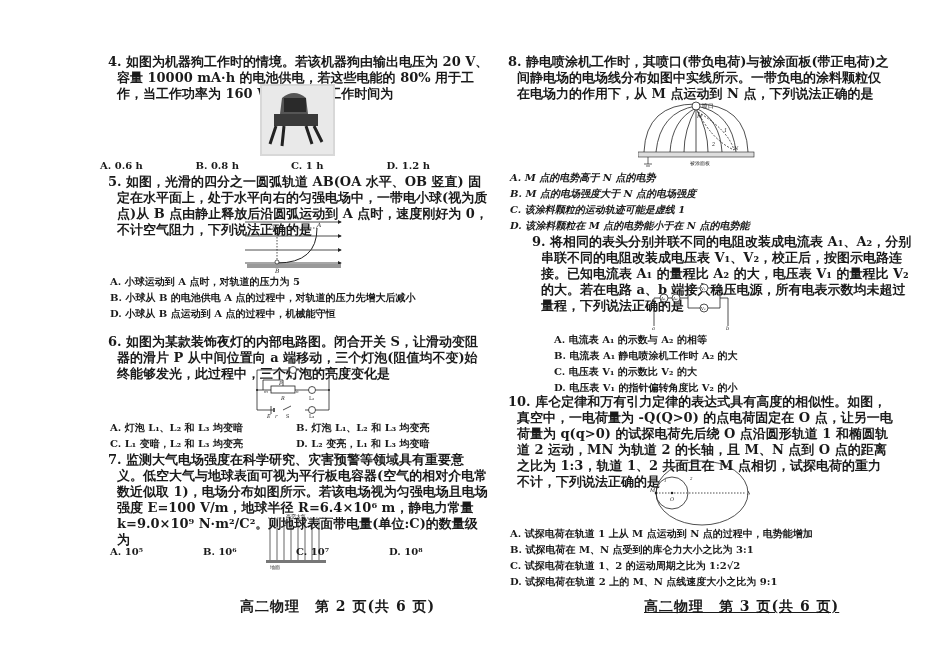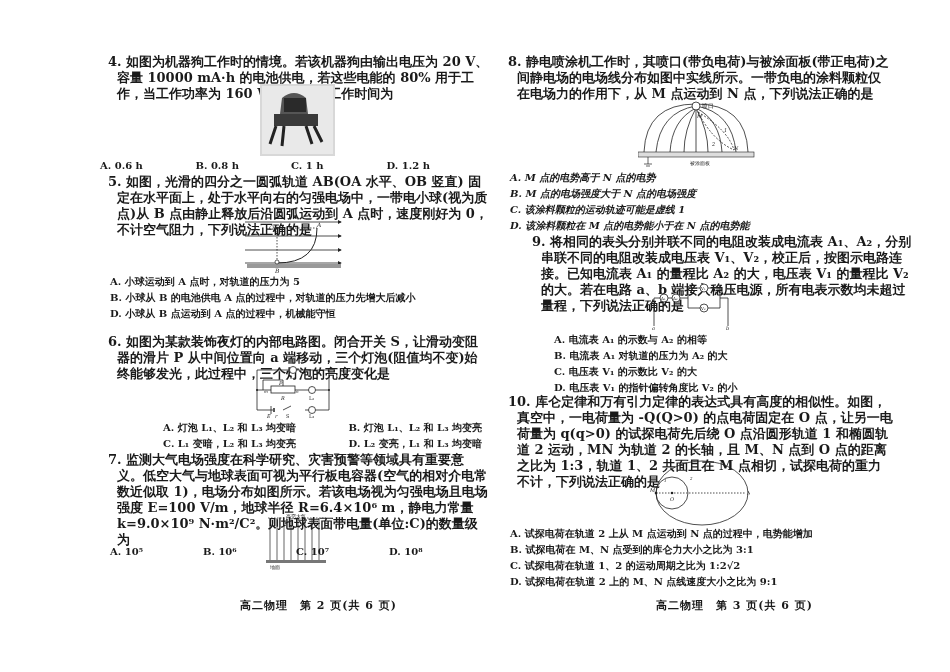--- a/index.html
+++ b/index.html
@@ -8,23 +8,23 @@
     font-family: "DejaVu Serif", "Liberation Serif", serif; color: #1a1a1a;
   }
   .page-col { position: absolute; top: 0; }
   .left-col { left: 100px; width: 382px; }
   .right-col { left: 500px; width: 385px; }
   .q { position: absolute; left: 8px; width: 100%; font-size: 13px; line-height: 16px; font-weight: bold; }
   .q .stem { text-indent: -9px; padding-left: 9px; margin: 0; }
   .opts { position: absolute; font-size: 10px; font-weight: bold; line-height: 16px; }
   .opt-row4 { display: flex; width: 100%; }
   .opt-row4 span { flex: 1; }
-  .opt-row2 { display: flex; width: 100%; text-align: right; }
+  .opt-row2 { display: flex; width: 100%; }
   .opt-row2 span { flex: 1; }
-  .footer { position: absolute; font-size: 11px; font-weight: bold; letter-spacing: 1px; }
+  .footer { position: absolute; font-size: 14px; font-weight: bold; letter-spacing: 1px; }
   .fig { position: absolute; }
 </style>
 </head>
 <body>
 
 <div class="page-col left-col">
 
   <div class="q" style="top:54px;">
     <p class="stem">4. 如图为机器狗工作时的情境。若该机器狗由输出电压为 20 V、容量 10000 mA·h 的电池供电，若这些电能的 80% 用于工作，当工作功率为 160 W 时，最长工作时间为</p>
   </div>
@@ -220,21 +220,21 @@
       <text x="13" y="18" font-size="4" fill="#222">A₁</text>
       <text x="25" y="18" font-size="4" fill="#222">A₂</text>
       <text x="53" y="8" font-size="4" fill="#222">V₁</text>
       <text x="53" y="28" font-size="4" fill="#222">V₂</text>
       <text x="4" y="48" font-size="5" font-style="italic" fill="#222">a</text>
       <text x="78" y="48" font-size="5" font-style="italic" fill="#222">b</text>
     </svg>
   </div>
   <div class="opts" style="left:10px; top:332px; width:375px;margin-left:44px;">
     <div>A. 电流表 A₁ 的示数与 A₂ 的相等</div>
-    <div>B. 电流表 A₁ 对轨道的压力为 A₂ 的大</div>
+    <div>B. 电流表 A₁ 静电喷涂机工作时 A₂ 的大</div>
     <div>C. 电压表 V₁ 的示数比 V₂ 的大</div>
     <div>D. 电压表 V₁ 的指针偏转角度比 V₂ 的小</div>
   </div>
 
   <div class="q" style="top:394px;">
     <p class="stem">10. 库仑定律和万有引力定律的表达式具有高度的相似性。如图，真空中，一电荷量为 -Q(Q&gt;0) 的点电荷固定在 O 点，让另一电荷量为 q(q&gt;0) 的试探电荷先后绕 O 点沿圆形轨道 1 和椭圆轨道 2 运动，MN 为轨道 2 的长轴，且 M、N 点到 O 点的距离之比为 1:3，轨道 1、2 共面且在 M 点相切，试探电荷的重力不计，下列说法正确的是</p>
   </div>
   <div class="fig" style="left:150px; top:458px; width:100px; height:70px;">
     <svg width="100" height="70" viewBox="0 0 100 70">
       <g stroke="#222" stroke-width="0.8" fill="none">
@@ -245,20 +245,20 @@
       <circle cx="6" cy="35" r="1.3" fill="#222"></circle>
       <circle cx="22" cy="35" r="1.3" fill="#222"></circle>
       <text x="0" y="34" font-size="5" font-style="italic" fill="#222">M</text>
       <text x="97" y="37" font-size="5" font-style="italic" fill="#222">N</text>
       <text x="20" y="43" font-size="5" font-style="italic" fill="#222">O</text>
       <text x="14" y="24" font-size="4" font-style="italic" fill="#222">1</text>
       <text x="40" y="22" font-size="4" font-style="italic" fill="#222">2</text>
     </svg>
   </div>
   <div class="opts" style="left:10px; top:526px; width:375px;">
-    <div>A. 试探电荷在轨道 2 上从 M 点运动到 N 点的过程中，电势能增加</div>
+    <div>A. 试探电荷在轨道 1 上从 M 点运动到 N 点的过程中，电势能增加</div>
     <div>B. 试探电荷在 M、N 点受到的库仑力大小之比为 3:1</div>
     <div>C. 试探电荷在轨道 1、2 的运动周期之比为 1:2√2</div>
     <div>D. 试探电荷在轨道 2 上的 M、N 点线速度大小之比为 9:1</div>
   </div>
 
-  <div class="footer" style="left:156px; top:598px;">高二物理　第 3 页(共 6 页)</div>
+  <div class="footer" style="left:144px; top:598px;text-decoration:underline;">高二物理　第 3 页(共 6 页)</div>
 </div>
 
 </body></html>

